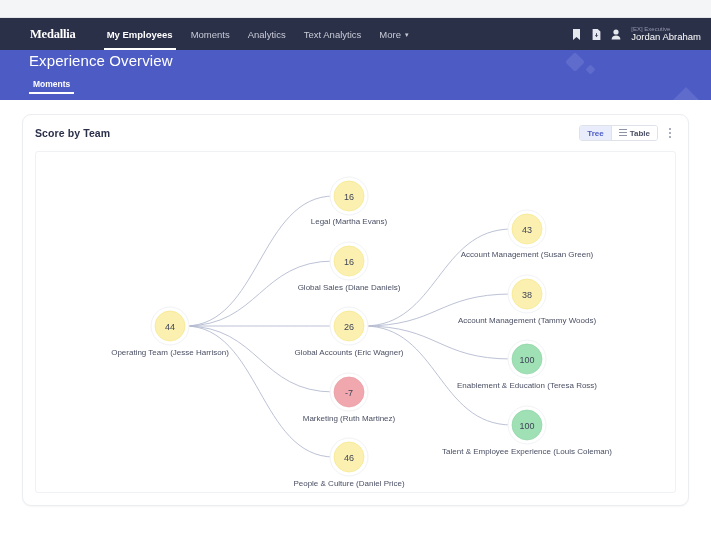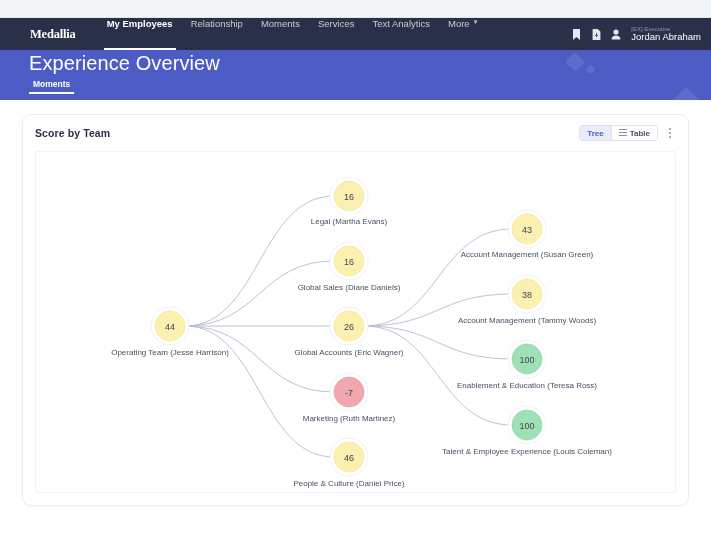--- a/index.html
+++ b/index.html
@@ -20,21 +20,21 @@
     position:absolute; top:18px; left:0; width:711px; height:32px;
     background:#2b3049; display:flex; align-items:center; padding:0 10px;
   }
   .brand{
     color:#fff; font-weight:bold; font-size:12.5px; letter-spacing:-.2px;
     margin-left:20px; margin-right:22px; font-family:"Liberation Serif", serif;
   }
   .nav-items{ display:flex; align-items:center; gap:0px; height:32px; }
   .nav-item{
     color:#c8cbd6; font-size:9.5px; padding:0 9px; height:32px;
-    display:flex; cursor:pointer; position:relative;
+    display:flex; align-items:center; cursor:pointer; position:relative;
     white-space:nowrap;
   }
   .nav-item.active{ color:#ffffff; font-weight:bold; }
   .nav-item.active::after{
     content:""; position:absolute; left:6px; right:6px; bottom:0; height:2px; background:#ffffff;
   }
   .nav-item .caret{ margin-left:4px; font-size:7px; line-height:1; }
 
   .nav-right{ margin-left:auto; display:flex; gap:0; }
   .nav-icon{
@@ -54,21 +54,21 @@
   .diamond{ position:absolute; background:#5f6ccb; transform:rotate(45deg); }
   .d1{ width:14px; height:14px; left:568px; top:55px; border-radius:2px;}
   .d2{ width:7px;  height:7px;  left:587px; top:66px; border-radius:1px;}
   .tri{
     position:absolute; left:660px; top:87px; width:0; height:0;
     border-left:26px solid transparent; border-right:26px solid transparent;
     border-bottom:26px solid #5f6ccb;
   }
   .page-title{
     position:absolute; left:29px; top:52px; color:#ffffff;
-    font-size:20px; font-weight:normal; letter-spacing:.1px;
+    font-size:15px; font-weight:normal; letter-spacing:.1px;
   }
   .header-tabs{ position:absolute; left:29px; top:79px; display:flex; }
   .header-tab{
     color:#ffffff; font-size:8.5px; font-weight:bold; padding:0 4px 5px 4px;
     position:relative; cursor:pointer;
   }
   .header-tab.active::after{
     content:""; position:absolute; left:0; right:0; bottom:0; height:2.5px; background:#ffffff;
   }
 
@@ -125,27 +125,24 @@
   </div>
 
   <div class="navbar">
     <div class="brand">Medallia</div>
 
     <div class="nav-items">
       <div class="nav-item active">
         <span>My Employees</span>
       </div>
       <div class="nav-item">
-        <span>Relationship</span>
-      </div>
-      <div class="nav-item">
         <span>Moments</span>
       </div>
       <div class="nav-item">
-        <span>Services</span>
+        <span>Analytics</span>
       </div>
       <div class="nav-item">
         <span>Text Analytics</span>
       </div>
       <div class="nav-item">
         <span>More</span>
         <span class="caret">▾</span>
       </div>
     </div>
 

